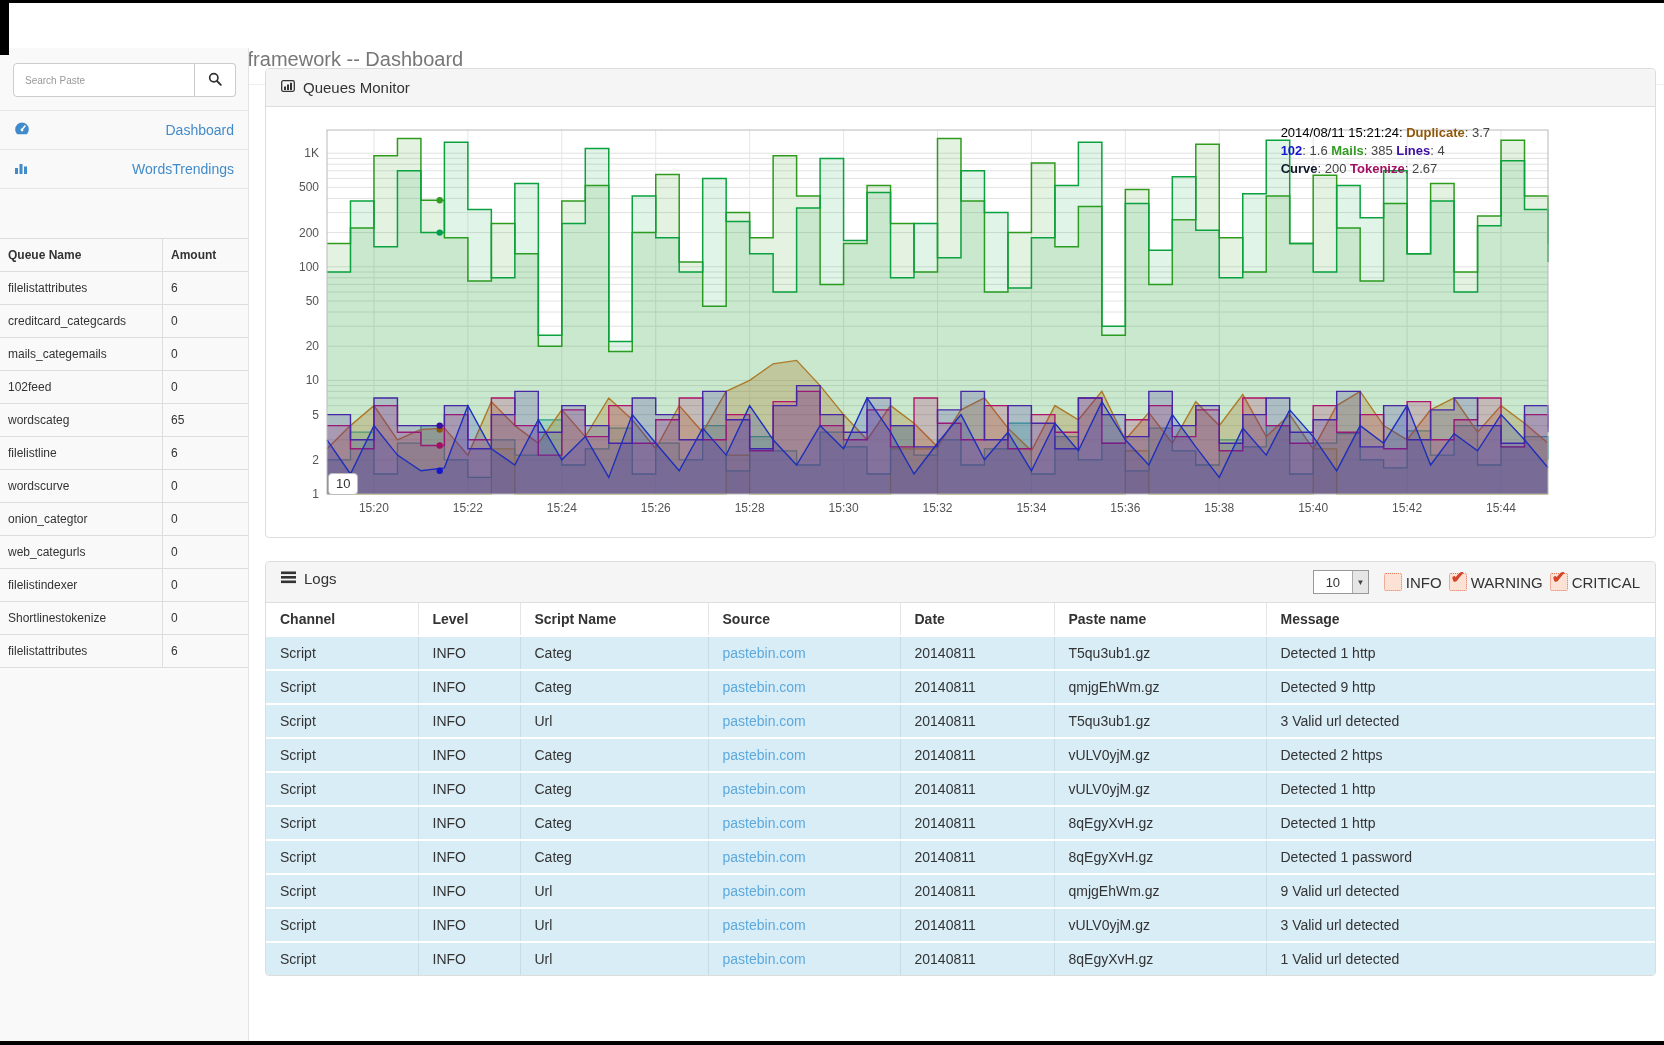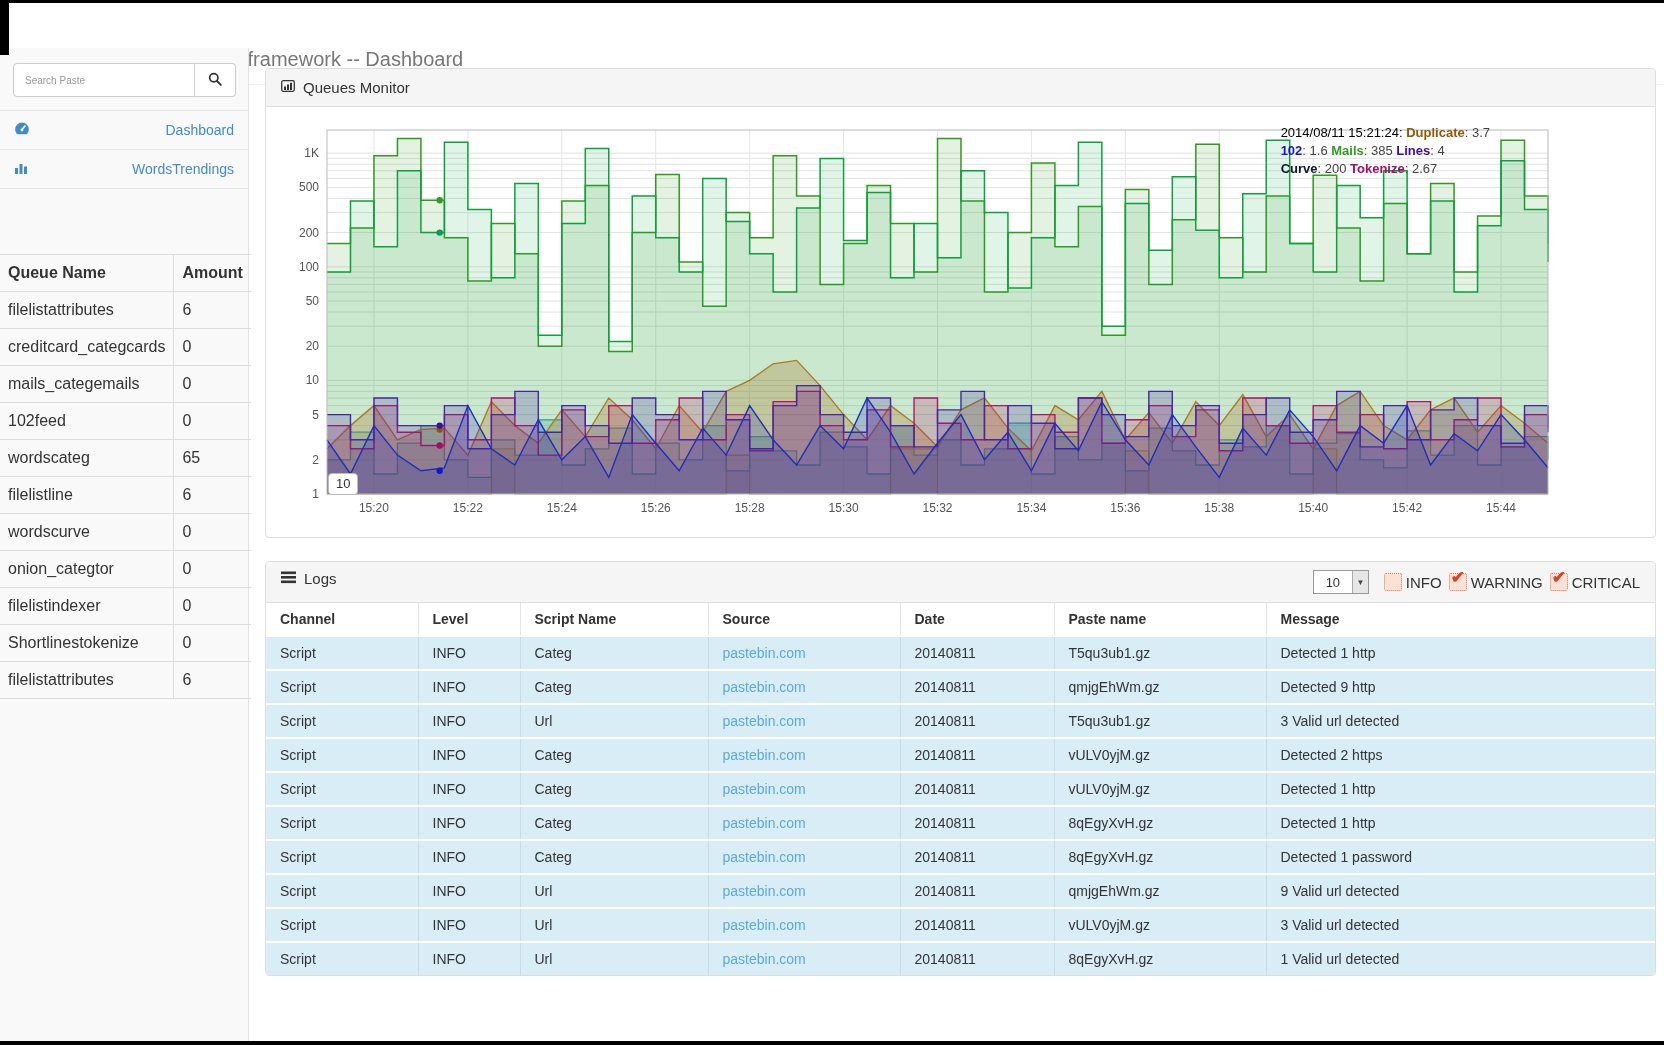--- a/index.html
+++ b/index.html
@@ -16,21 +16,21 @@
   .sidebar{position:absolute;left:0;top:48px;bottom:0;width:249px;background:#f9f9f9;border-right:1px solid #e3e3e3;box-sizing:border-box;}
   .search-row{display:flex;margin:15px 12px 0 13px;}
   .search-row input{flex:1;min-width:0;height:32px;border:1px solid #ccc;border-radius:4px 0 0 4px;
       padding:0 11px;font-size:10px;color:#555;background:#fff;outline:none;font-family:"Liberation Sans",sans-serif;}
   .search-row input::placeholder{color:#999;}
   .search-btn{width:41px;height:34px;border:1px solid #ccc;border-left:none;border-radius:0 4px 4px 0;
       background:#fff;display:flex;align-items:center;justify-content:center;cursor:pointer;}
   .nav{margin-top:13px;border-top:1px solid #e7e7e7;}
   .nav-item{height:38px;display:flex;align-items:center;gap:9px;padding:0 14px;color:#428bca;
       font-size:14px;border-bottom:1px solid #e7e7e7;cursor:pointer;justify-content:space-between;}
-  .queue-table{margin-top:65px;width:100%;border-collapse:collapse;font-size:16px;color:#333;}
+  .queue-table{margin-top:49px;width:100%;border-collapse:collapse;font-size:12px;color:#333;}
   .queue-table th,.queue-table td{border-top:1px solid #ddd;padding:9px 8px;text-align:left;}
   .queue-table th{font-weight:bold;}
   .queue-table th:first-child,.queue-table td:first-child{width:146px;border-right:1px solid #ddd;}
   .queue-table tr:last-child td{border-bottom:1px solid #ddd;}
 
   .main{position:absolute;left:265px;top:68px;right:8px;}
   .panel{border:1px solid #ddd;border-radius:4px;background:#fff;margin-bottom:23px;overflow:hidden;}
   .panel-heading{background:#f5f5f5;border-bottom:1px solid #ddd;padding:10px 15px;font-size:15px;
       color:#333;display:flex;align-items:flex-start;gap:8px;}
   .panel-body{padding:15px;}
@@ -145,20 +145,24 @@
         <tr>
           <td>filelistline</td>
           <td>6</td>
         </tr>
         <tr>
           <td>wordscurve</td>
           <td>0</td>
         </tr>
         <tr>
           <td>onion_categtor</td>
+          <td>0</td>
+        </tr>
+        <tr>
+          <td>web_categurls</td>
           <td>0</td>
         </tr>
         <tr>
           <td>filelistindexer</td>
           <td>0</td>
         </tr>
         <tr>
           <td>Shortlinestokenize</td>
           <td>0</td>
         </tr>

